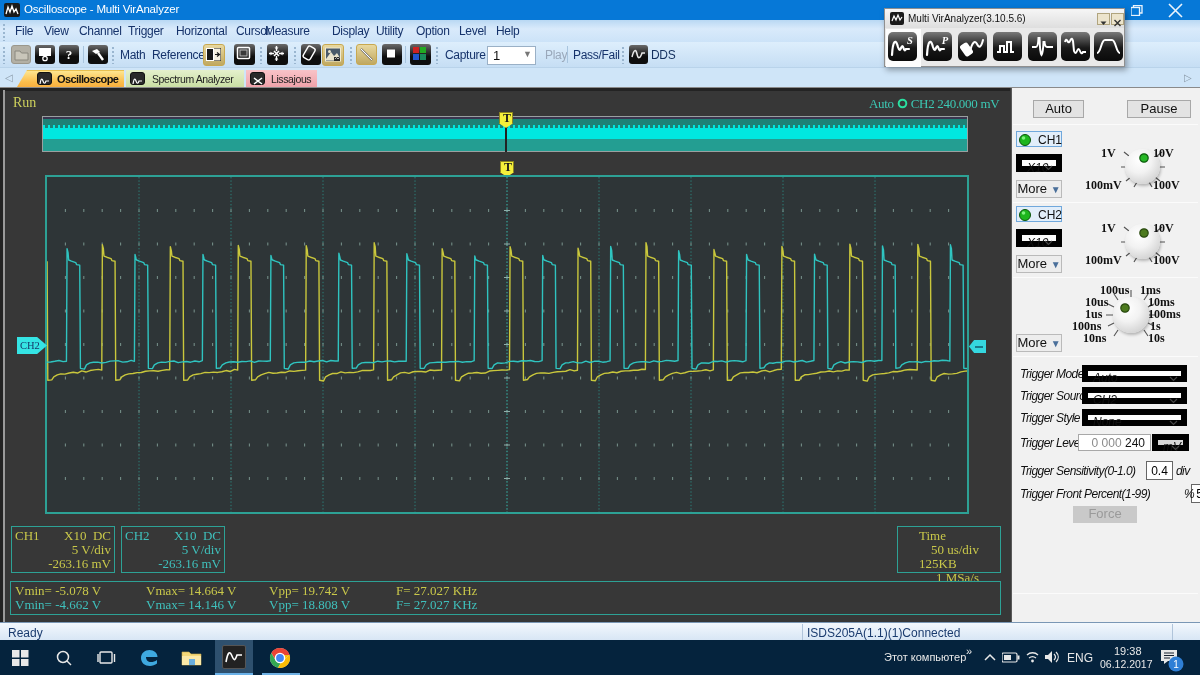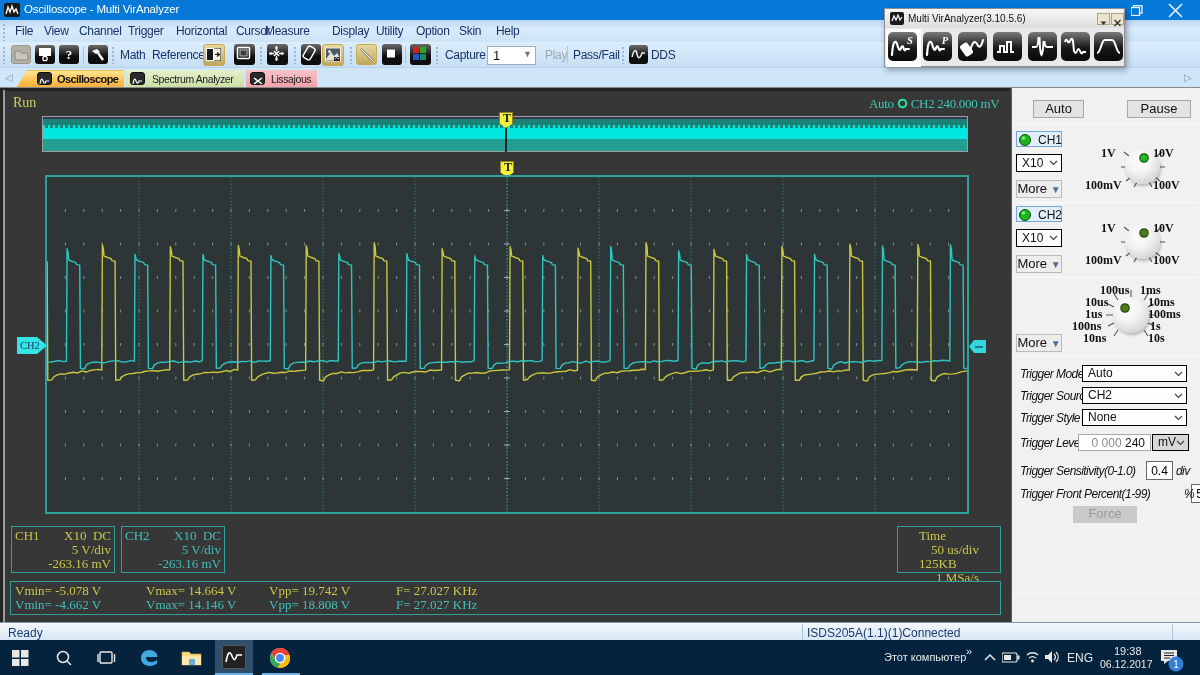--- a/index.html
+++ b/index.html
@@ -30,21 +30,21 @@
 
 #preview { position:absolute; left:42px; top:116px; width:926px; height:36px; border:1px solid #9aa0a0; background:#2b2b2b; }
 
 #plot { position:absolute; left:45px; top:175px; width:924px; height:339px; border:2px solid #2da195; background:#2e3537; }
 
 .ibox { position:absolute; border:1px solid #2da195; font-family:"Liberation Serif", serif; font-size:13px; line-height:14px; }
 
 #rpanel { left:1011px; top:88px; width:189px; height:534px; background:#f1f1f1; border-left:1px solid #5a5a5a; }
 .rp { position:absolute; font-size:12px; letter-spacing:-0.55px; color:#111;font-style:italic; }
 .btn { position:absolute; background:#e3e3e3; border:1px solid #a8a8a8; font-size:13px; color:#111; text-align:center; }
-.combo { position:absolute; background:#fdfdfd; border:1px solid #000000; font-size:13px; color:#111; }
+.combo { position:absolute; background:#fdfdfd; border:6px solid #000000; font-size:13px; color:#111;font-style:italic; }
 .combo .cv { position:absolute; left:5px; top:1px; font-size:12px; }
 .combo .ca { position:absolute; right:3px; top:5px; width:9px; height:6px; } .combo .ca svg { display:block; }
 .sepline { position:absolute; left:1013px; width:185px; height:1px; background:#dadada; border-bottom:1px solid #fbfbfb; }
 .knoblabel { position:absolute; font-family:"Liberation Serif", serif; font-weight:bold; font-size:12px; color:#111; z-index:6; }
 .knob { position:absolute; border-radius:50%; background:radial-gradient(circle at 40% 32%, #ffffff 0%, #f2f2f2 40%, #d6d6d6 75%, #bdbdbd 100%); box-shadow:1px 2px 3px rgba(0,0,0,0.25); }
 
 #statusbar { left:0; top:622px; width:1200px; height:18px; background:linear-gradient(#f3f8fd,#d8e6f5); border-top:1px solid #7a97b5; }
 #statusbar .st { position:absolute; top:3px; font-size:12px; color:#1a3b6e; }
 
 #taskbar { left:0; top:640px; width:1200px; height:35px; background:#05233d; }
@@ -76,21 +76,21 @@
   <span style="left:15px">File</span>
     <span style="left:44px">View</span>
     <span style="left:79px">Channel</span>
     <span style="left:128px">Trigger</span>
     <span style="left:176px">Horizontal</span>
     <span style="left:236px">Cursor</span>
     <span style="left:265px">Measure</span>
     <span style="left:332px">Display</span>
     <span style="left:376px">Utility</span>
     <span style="left:416px">Option</span>
-    <span style="left:459px">Skin</span>
+    <span style="left:459px">Level</span>
     <span style="left:496px">Help</span>
 </div>
 
 <div class="abs" id="toolbar">
   <div class="grip" style="left:3px"></div>
   <div class="tbtn" style="left:11px;background:#b3b0a5;border:1px solid #9a978c">
     <svg width="20" height="19">
         <path d="M3 5h5l1.5 2H16v7H3z" fill="#c9c6ba" stroke="#8a887e" stroke-width="1"></path>
       </svg>
   </div>

